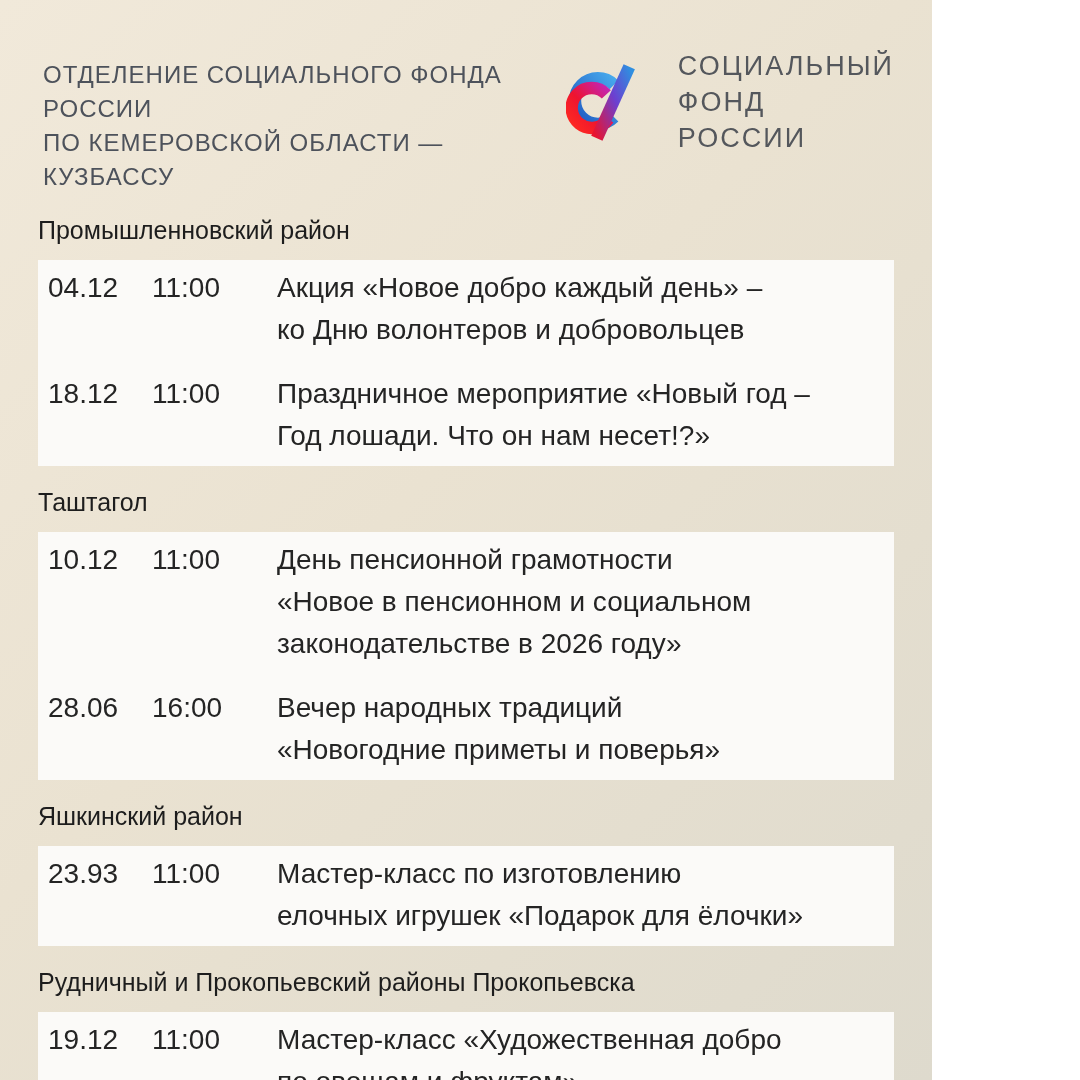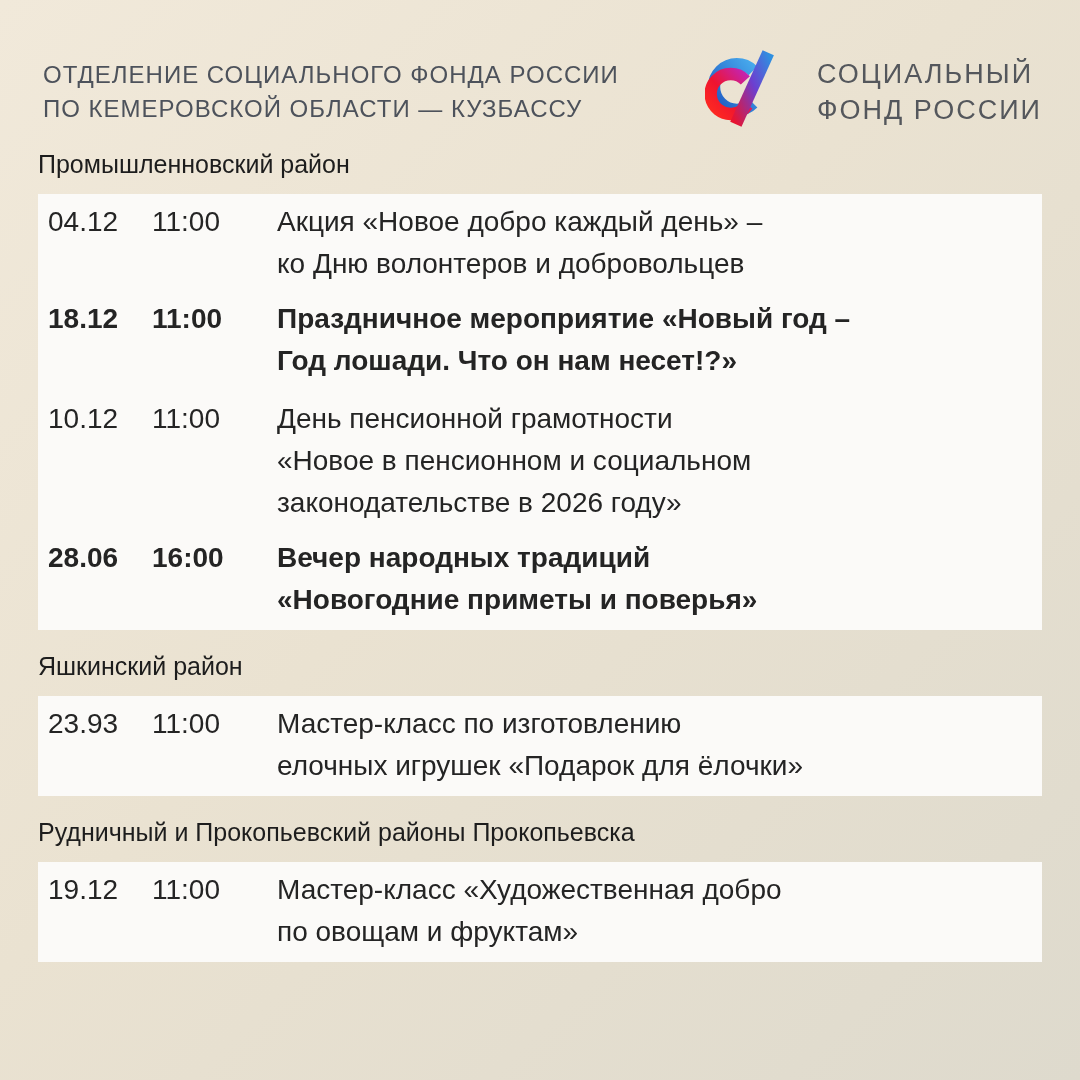--- a/index.html
+++ b/index.html
@@ -2,36 +2,36 @@
 <html lang="ru"><head>
 <meta charset="utf-8">
 <style>
   html,body{margin:0;padding:0;}
   body{
     width:1080px;height:1080px;overflow:hidden;
     font-family:"Liberation Sans","DejaVu Sans",sans-serif;
   }
   .page{
     position:relative;box-sizing:border-box;
-    width:1080px;height:1080px;
+    width:932px;height:1080px;
     padding:0 38px;
     background:linear-gradient(135deg,#f1e9da 0%,#eae2d1 45%,#dedacd 100%);
   }
   
   .header{
     display:flex;justify-content:space-between;align-items:flex-start;
     padding-top:48px;margin-bottom:13px;
   }
   .org-name{
     margin-left:5px;margin-top:10px;
     font-size:24px;line-height:34px;letter-spacing:1px;
     color:#4d525b;font-weight:400;text-transform:uppercase;
     white-space:pre-line;
   }
-  .logo{display:flex;align-items:flex-end;gap:16px;}
+  .logo{display:flex;align-items:center;gap:16px;}
   .logo-icon{width:96px;height:80px;flex:0 0 auto;}
   .logo-text{
     font-size:27px;line-height:36px;letter-spacing:2px;
     color:#54575c;font-weight:500;text-transform:uppercase;
     white-space:pre-line;
   }
   
   .district-title{
     margin:14px 0 8px 0;
     font-size:25px;line-height:44px;font-weight:500;
@@ -39,21 +39,21 @@
   }
   .events-card{
     background:#fbfaf8;
     padding:7px 14px 9px 10px;
   }
   .event-row{
     display:grid;grid-template-columns:104px 125px 1fr;
     align-items:start;
     font-size:28px;line-height:42px;font-weight:500;color:#242424;
   }
-  .event-row + .event-row{margin-top:13px;font-weight:bold;}
+  .event-row + .event-row{margin-top:22px;}
   .event-title{white-space:pre-line;}
 </style>
 </head>
 <body>
 
 <div class="page">
 
   <div class="header">
     <div class="org-name">ОТДЕЛЕНИЕ СОЦИАЛЬНОГО ФОНДА РОССИИ
 ПО КЕМЕРОВСКОЙ ОБЛАСТИ — КУЗБАССУ</div>
@@ -97,20 +97,21 @@
       <div class="event-row">
         <div class="event-date">18.12</div>
         <div class="event-time">11:00</div>
         <div class="event-title">Праздничное мероприятие «Новый год –
 Год лошади. Что он нам несет!?»</div>
       </div>
     </div>
   </div>
 
   <div class="section">
+    <div class="district-title">Таштагол</div>
     <div class="events-card">
       <div class="event-row">
         <div class="event-date">10.12</div>
         <div class="event-time">11:00</div>
         <div class="event-title">День пенсионной грамотности
 «Новое в пенсионном и социальном
 законодательстве в 2026 году»</div>
       </div>
       <div class="event-row">
         <div class="event-date">28.06</div>

